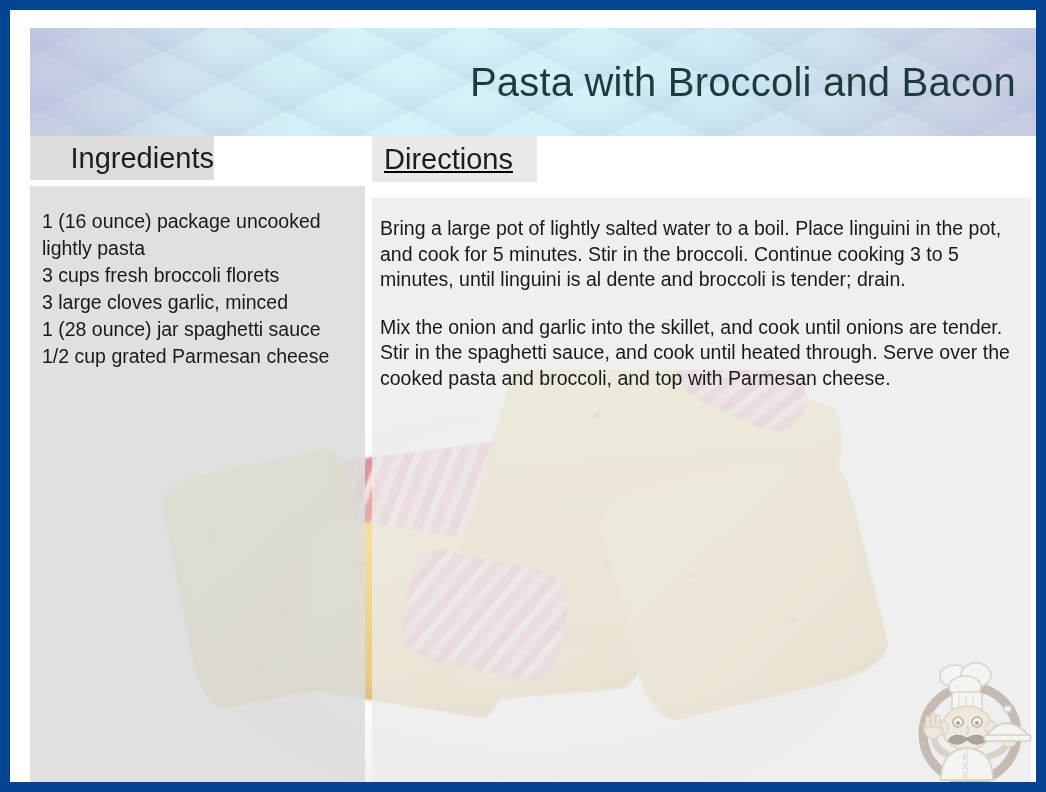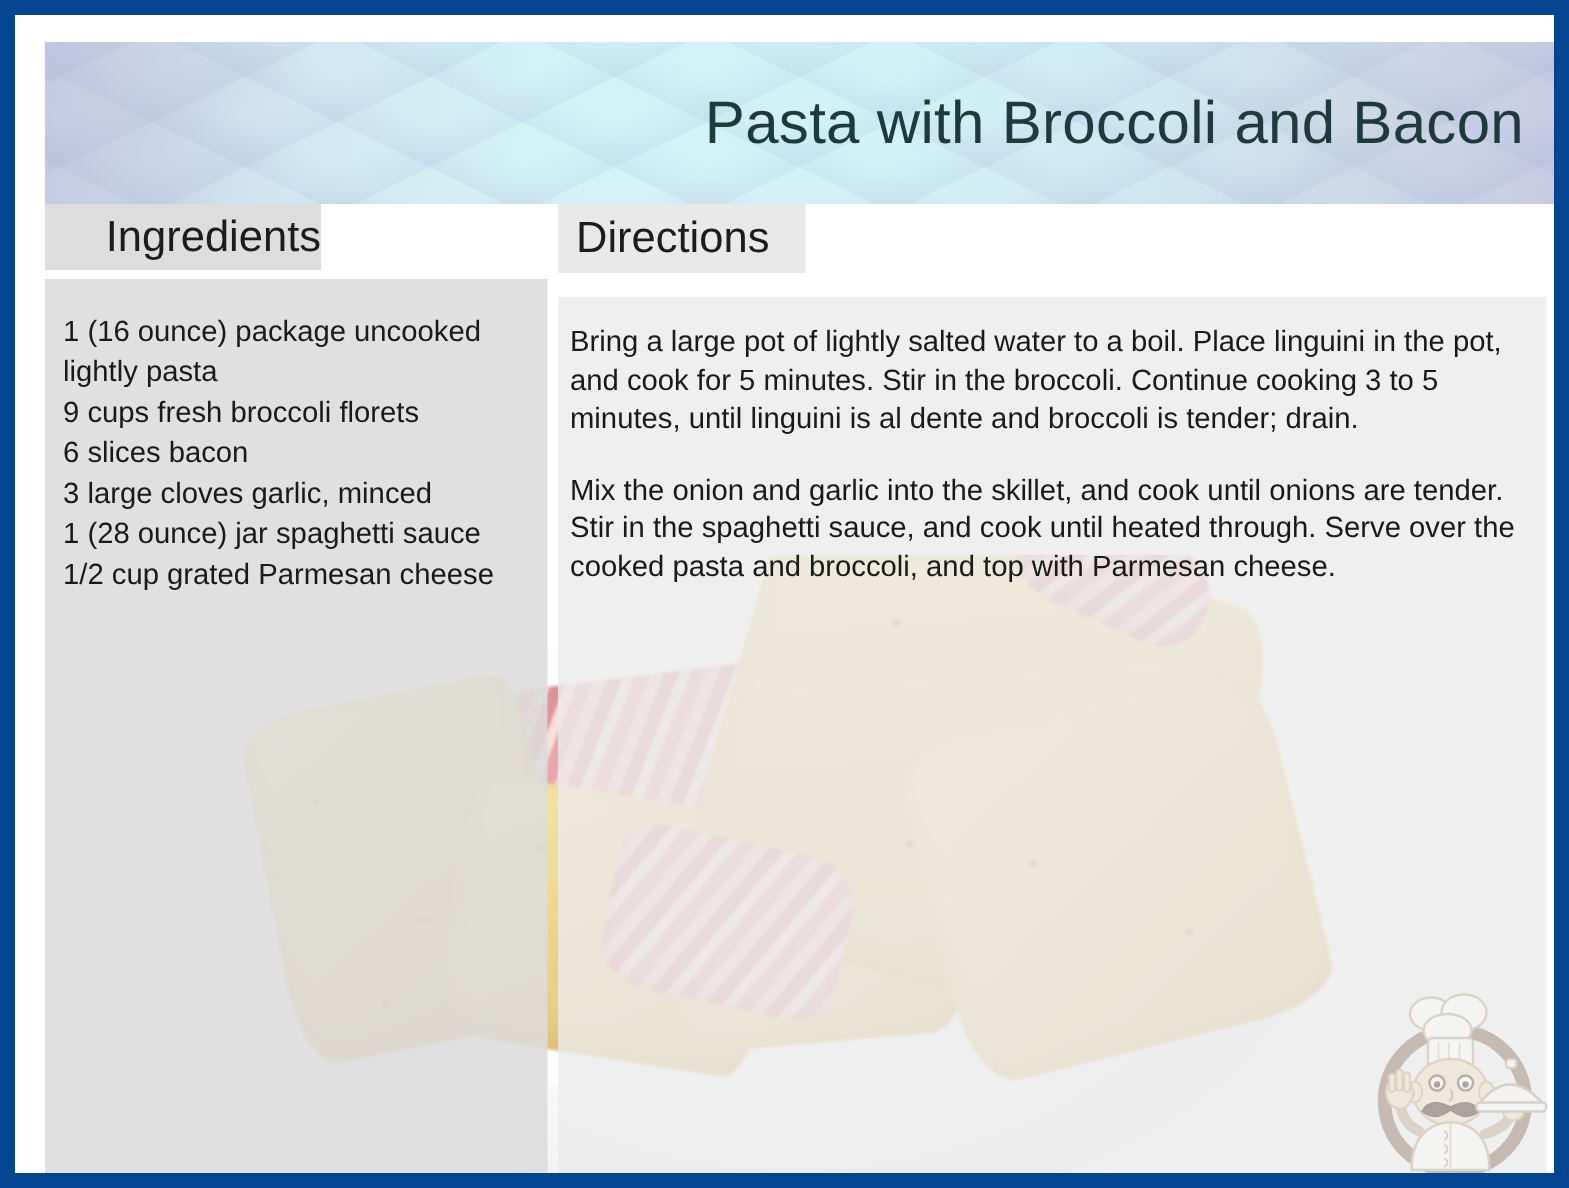--- a/index.html
+++ b/index.html
@@ -162,20 +162,21 @@
     height: 44px;
     background: #dddddd;
     justify-content: flex-end;
   }
   #directions-header {
     left: 362px;
     top: 126px;
     width: 165px;
     height: 46px;
     background: #e9e9e9;
+    text-decoration: underline;
   }
   .panel-header-text {
     font-size: 29px;
     font-weight: 400;
     color: #1c1c1c;
     white-space: nowrap;
   }
 
   
   .panel {
@@ -273,22 +274,21 @@
     <span class="panel-header-text">Ingredients</span>
   </div>
 
   <div id="directions-header" class="panel-header">
     <span class="panel-header-text">Directions</span>
   </div>
 
   <div id="ingredients-panel" class="panel">
     <div class="ingredient-line">1 (16 ounce) package uncooked</div>
     <div class="ingredient-line">lightly pasta</div>
-    <div class="ingredient-line">9 cups fresh broccoli florets</div>
-    <div class="ingredient-line">6 slices bacon</div>
+    <div class="ingredient-line">3 cups fresh broccoli florets</div>
     <div class="ingredient-line">3 large cloves garlic, minced</div>
     <div class="ingredient-line">1 (28 ounce) jar spaghetti sauce</div>
     <div class="ingredient-line">1/2 cup grated Parmesan cheese</div>
   </div>
 
   <div id="directions-panel" class="panel">
     <p class="direction-para">Bring a large pot of lightly salted water to a boil. Place linguini in the pot, and cook for 5 minutes. Stir in the broccoli. Continue cooking 3 to 5 minutes, until linguini is al dente and broccoli is tender; drain.</p>
     <p class="direction-para">Mix the onion and garlic into the skillet, and cook until onions are tender. Stir in the spaghetti sauce, and cook until heated through. Serve over the cooked pasta and broccoli, and top with Parmesan cheese.</p>
   </div>
 

